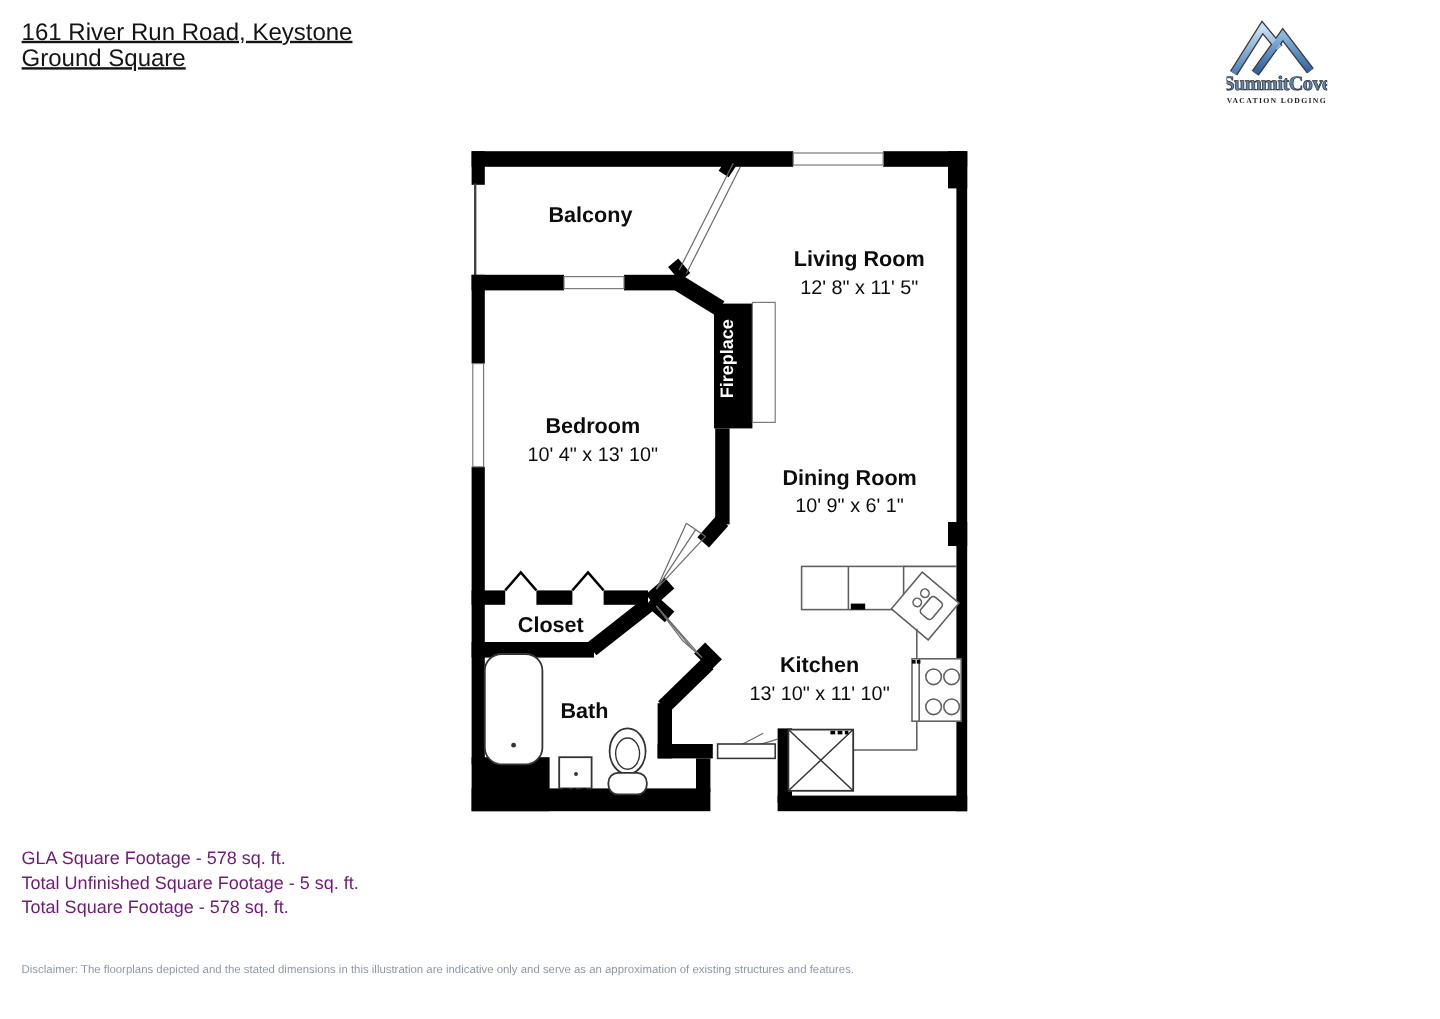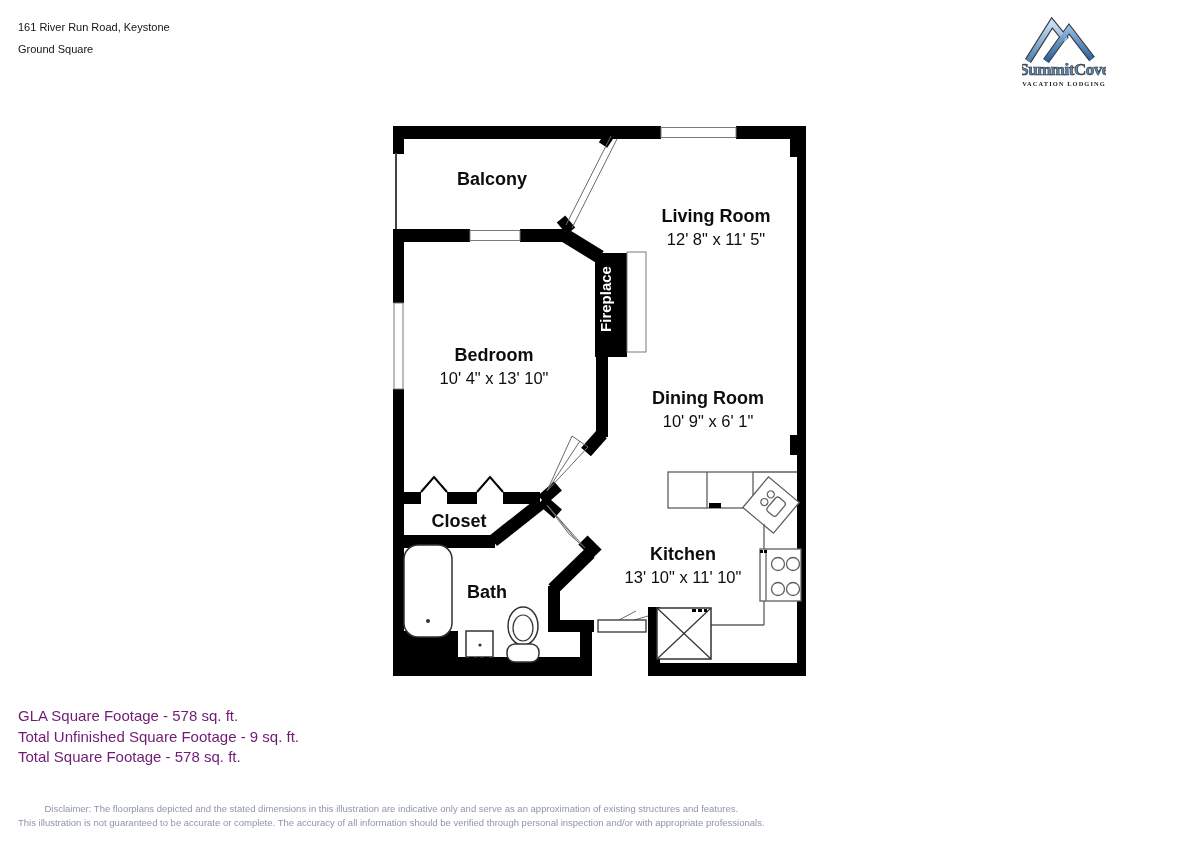--- a/index.html
+++ b/index.html
@@ -1,24 +1,24 @@
 <!DOCTYPE html>
 <html><head>
 <meta charset="utf-8">
 <style>
   html,body{margin:0;padding:0;}
   body{
     width:1200px;height:849px;position:relative;background:#ffffff;
     font-family:"Liberation Sans",sans-serif;color:#111;overflow:hidden;
   }
-  .header{position:absolute;left:18px;top:17px;font-size:11px;line-height:21.5px;color:#141414;}
+  .header{position:absolute;left:18px;top:17px;font-size:20px;line-height:21.5px;color:#141414;text-decoration:underline;}
   .logo{position:absolute;left:1022px;top:12px;width:84px;height:76px;}
   .plan{position:absolute;left:380px;top:112px;width:440px;height:578px;}
   .footer{position:absolute;left:18px;top:706px;font-size:15px;line-height:20.6px;color:#701a75;}
-  .disclaimer{position:absolute;left:18px;top:802px;font-size:9.5px;line-height:14px;color:#8d96a8;text-align:center;}
+  .disclaimer{position:absolute;left:18px;top:802px;font-size:9.5px;line-height:14px;color:#8d96a8;}
   .room-label{font-weight:bold;font-size:18px;fill:#0d0d0d;}
   .room-dims{font-size:16.5px;fill:#0d0d0d;}
   .wall{fill:#000;}
   .wline{stroke:#000;fill:none;}
   .fix{stroke:#5f5f5f;stroke-width:1.3;fill:#fff;}
   .fixl{stroke:#5f5f5f;stroke-width:1.3;fill:none;}
   .swing{stroke:#6a6a6a;stroke-width:1;fill:none;}
   .win{fill:#fff;stroke:#7a7a7a;stroke-width:1;}
 </style>
 </head>
@@ -206,20 +206,19 @@
     <text class="room-dims" x="683" y="583" text-anchor="middle">13' 10" x 11' 10"</text>
 
     <text class="room-label" x="487" y="598" text-anchor="middle">Bath</text>
 
     <text x="617" y="305" text-anchor="middle" transform="rotate(-90 611 305)" font-size="15" font-weight="bold" fill="#ffffff">Fireplace</text>
   </g>
 </svg>
 
 <div class="footer">
   <div>GLA Square Footage - 578 sq. ft.</div>
-  <div>Total Unfinished Square Footage - 9 sq. ft.</div>
+  <div>Total Unfinished Square Footage - 5 sq. ft.</div>
   <div>Total Square Footage - 578 sq. ft.</div>
 </div>
 
 <div class="disclaimer">
   <div>Disclaimer: The floorplans depicted and the stated dimensions in this illustration are indicative only and serve as an approximation of existing structures and features.</div>
-  <div>This illustration is not guaranteed to be accurate or complete. The accuracy of all information should be verified through personal inspection and/or with appropriate professionals.</div>
 </div>
 
 </body></html>

